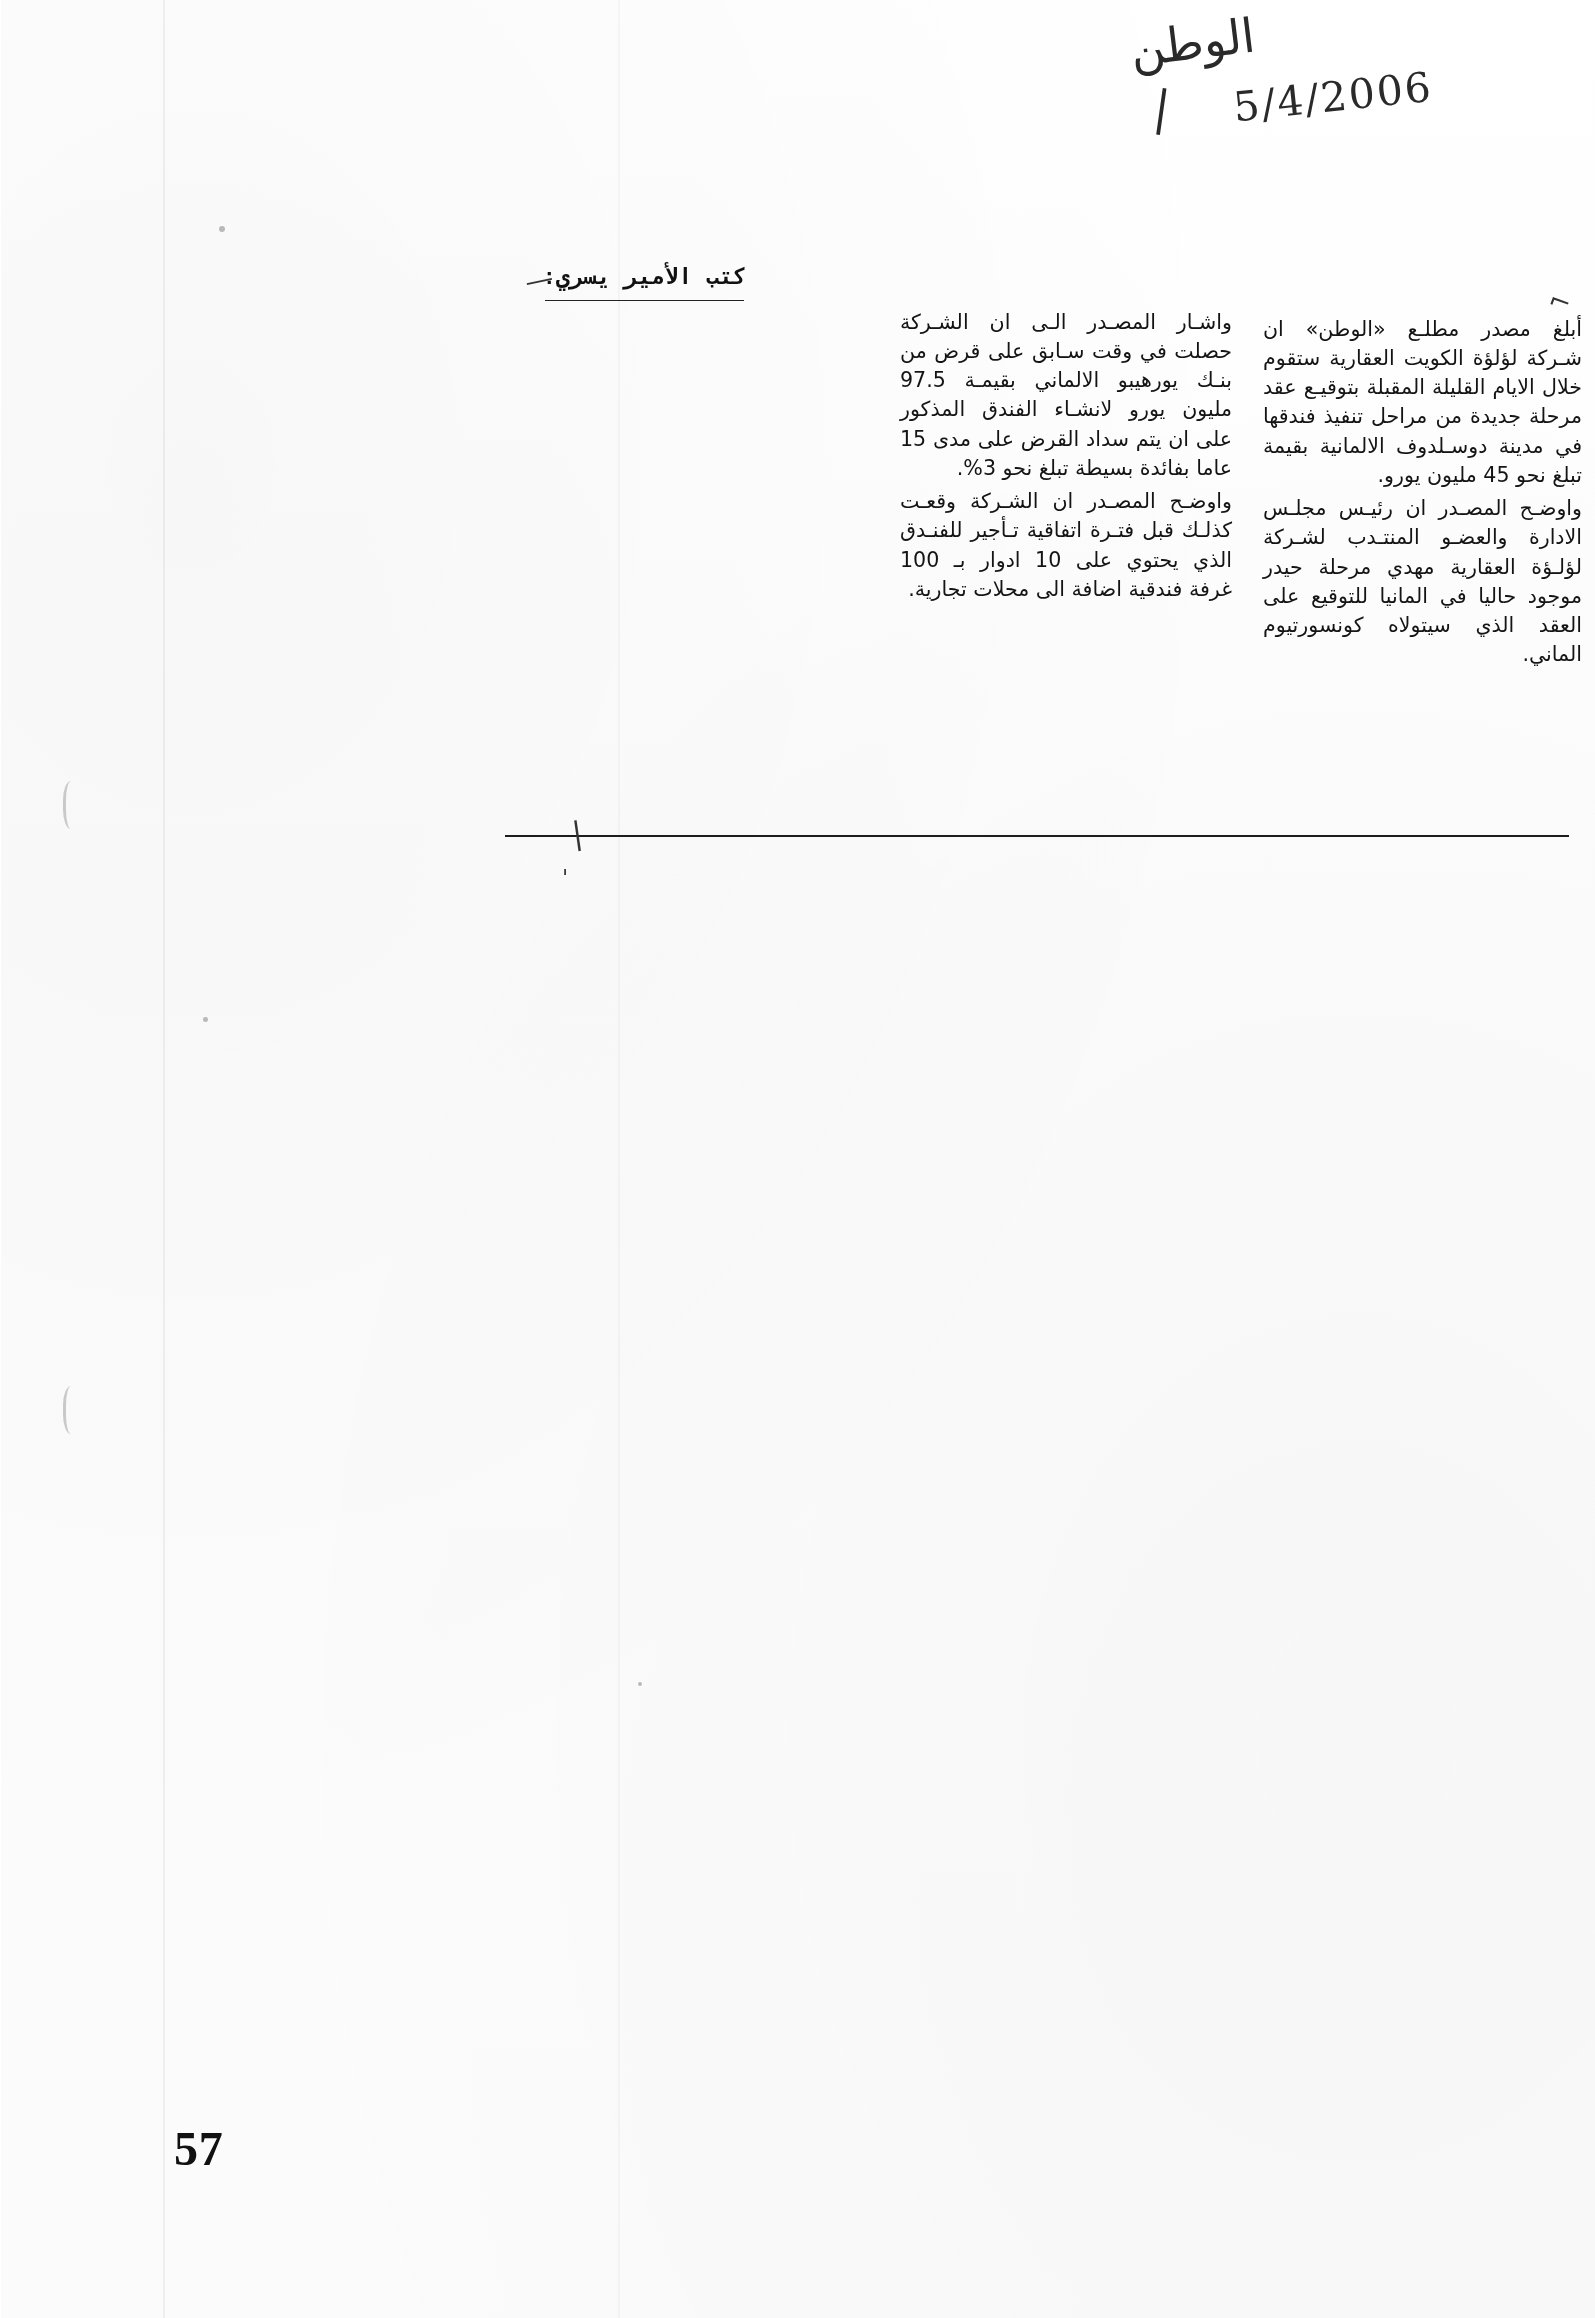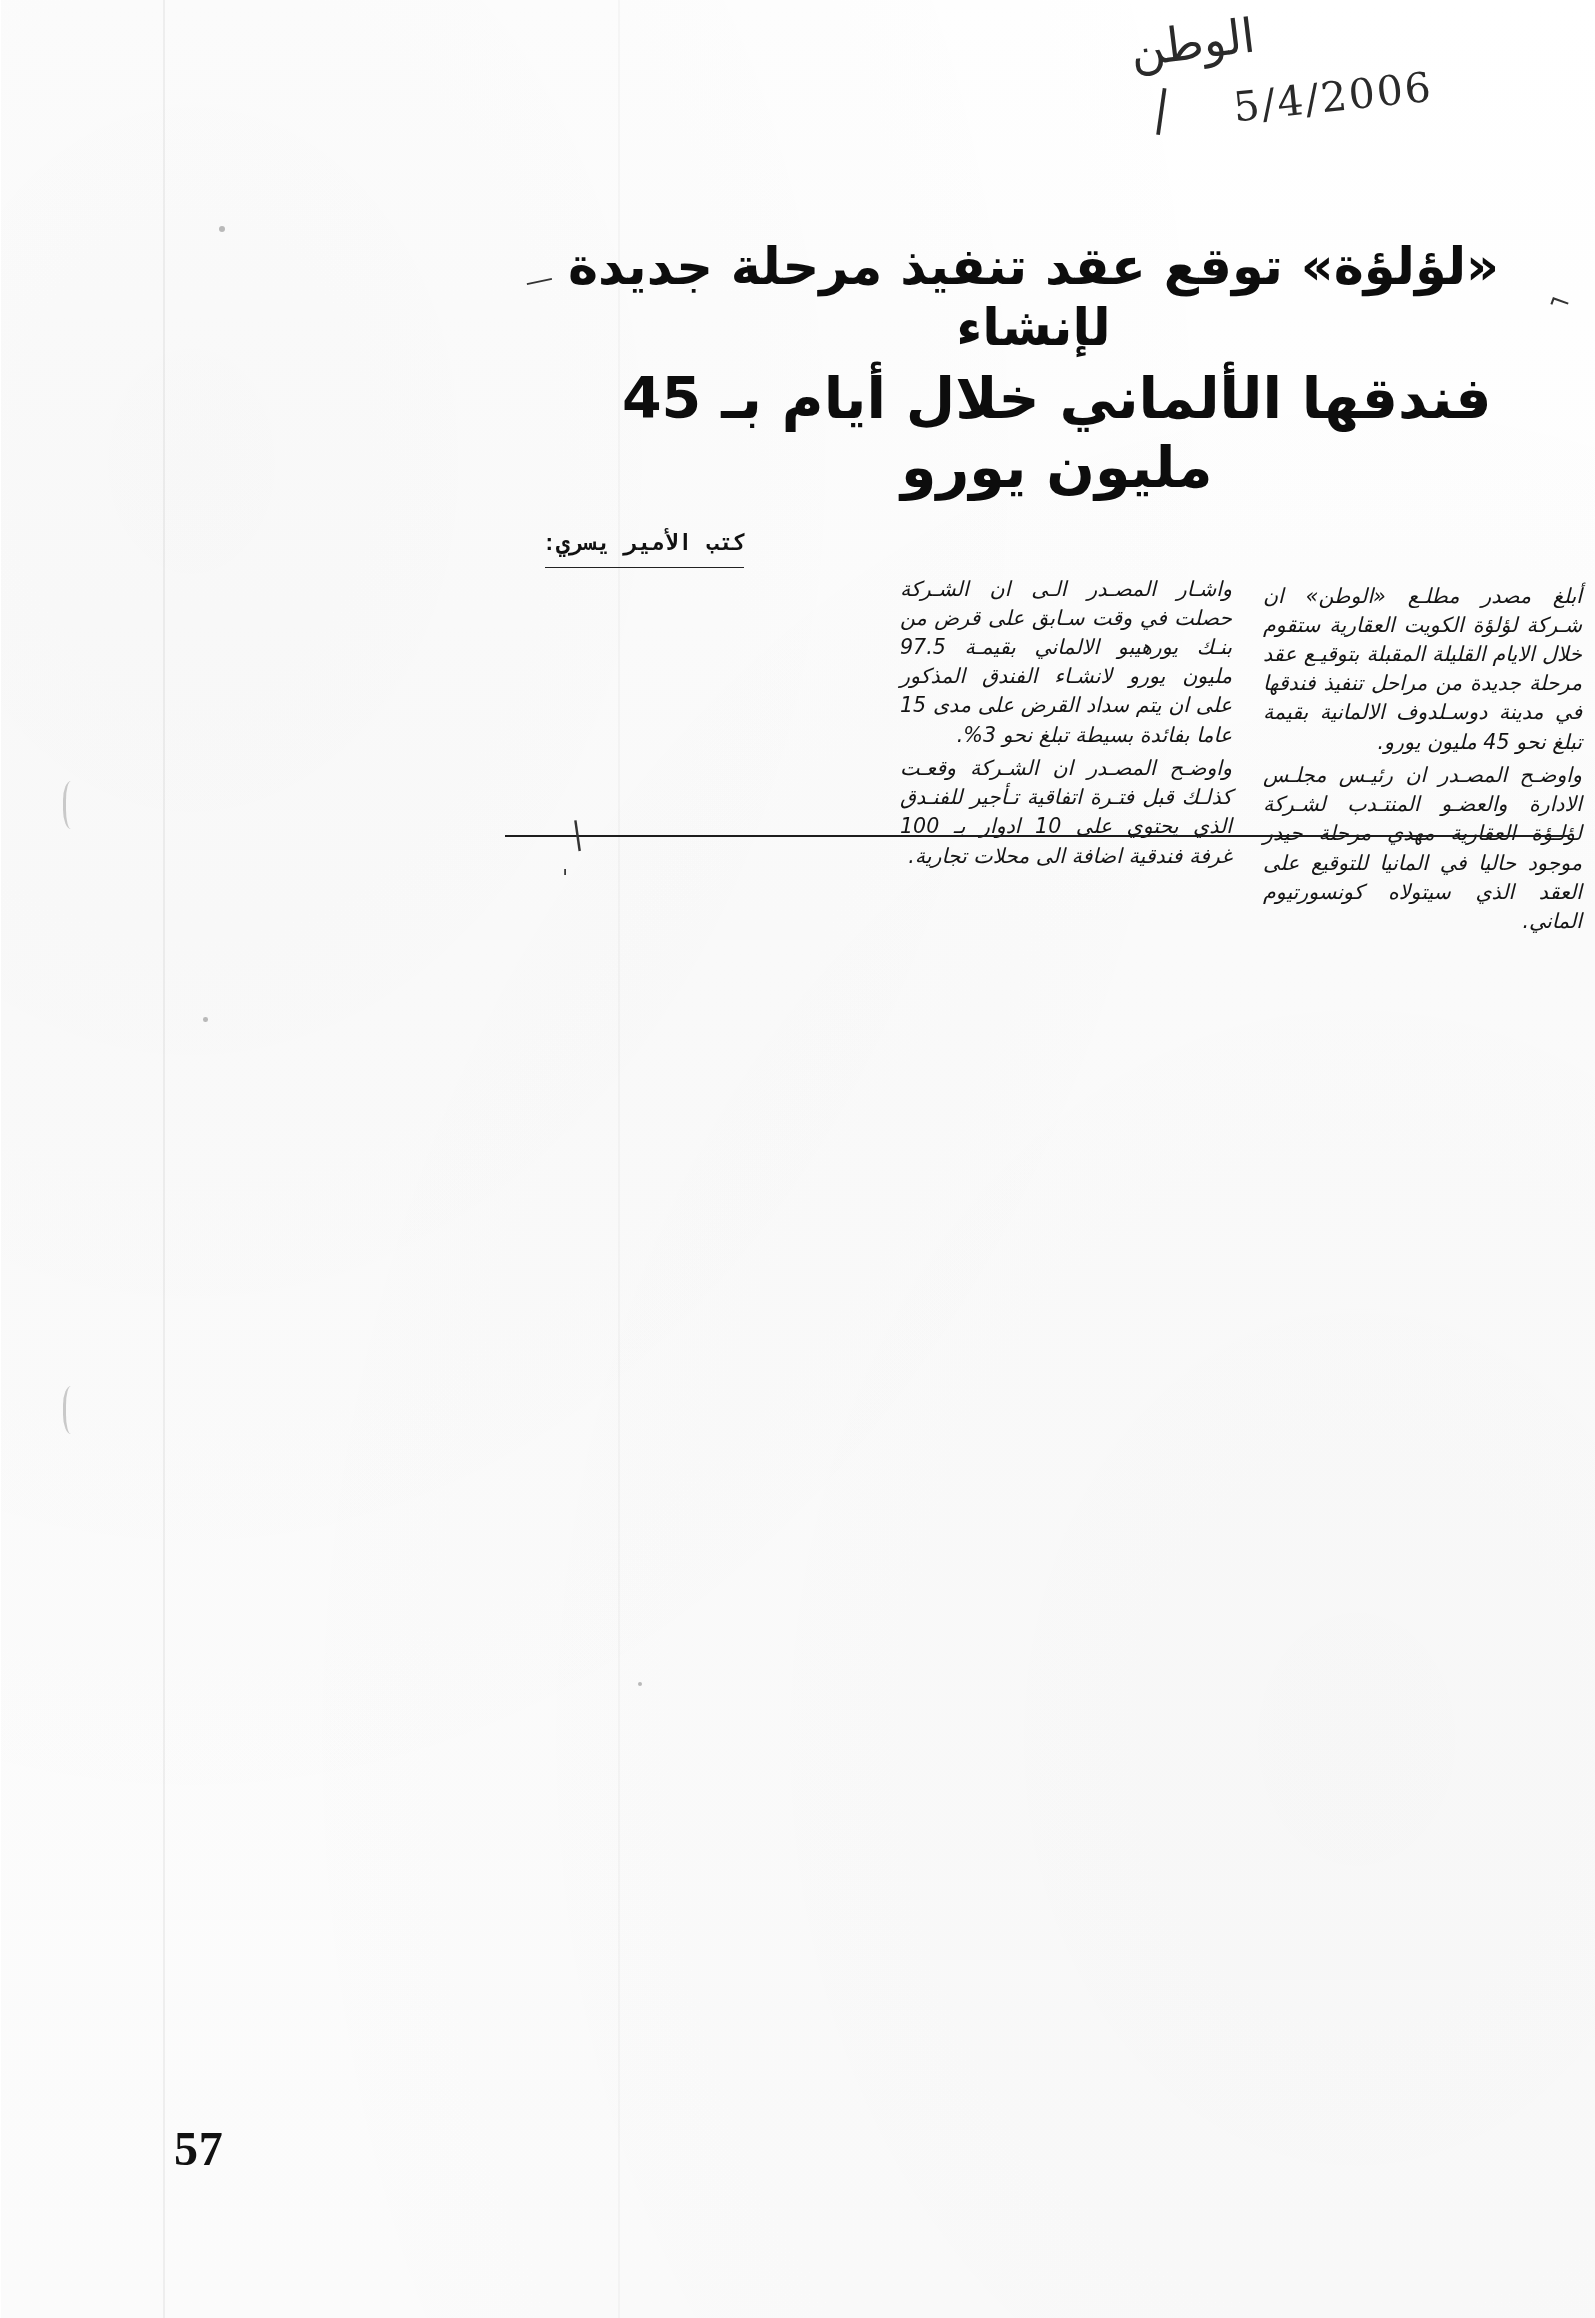--- a/index.html
+++ b/index.html
@@ -133,21 +133,20 @@
   }
   .col {
     direction: rtl;
     text-align: justify;
     text-align-last: right;
     font-family: "DejaVu Sans", sans-serif;
     font-size: 20.6px;
     line-height: 1.42;
     color: #141414;
     width: 313px;
-    font-style: italic;
   }
   .col p { margin: 0 0 4px 0; }
   .col.col-right { width: 319px; margin-top: -57px; }
   .col.col-left { width: 332px; }
 
   .lead-gap { height: 64px; }
 
   .bottom-rule {
     position: absolute;
     bottom: 4px;
@@ -212,24 +211,20 @@
 
   <div class="hole hole-1"></div>
   <div class="hole hole-2"></div>
 
   <div class="handwriting hw-title">الوطن</div>
   <div class="handwriting hw-slash">|</div>
   <div class="handwriting hw-date">5/4/2006</div>
 
   <div class="clipping">
 
-    <div class="headline">
-      <div class="line1">«لؤلؤة» توقع عقد تنفيذ مرحلة جديدة لإنشاء</div>
-      <div class="line2">فندقها الألماني خلال أيام بـ 45 مليون يورو</div>
-    </div>
 
     <div class="byline-row">
       <div class="byline">
         <span>كتب الأمير يسري:</span>
         <div class="byline-rule"></div>
       </div>
     </div>
 
     <div class="columns">
       <div class="col col-right">

